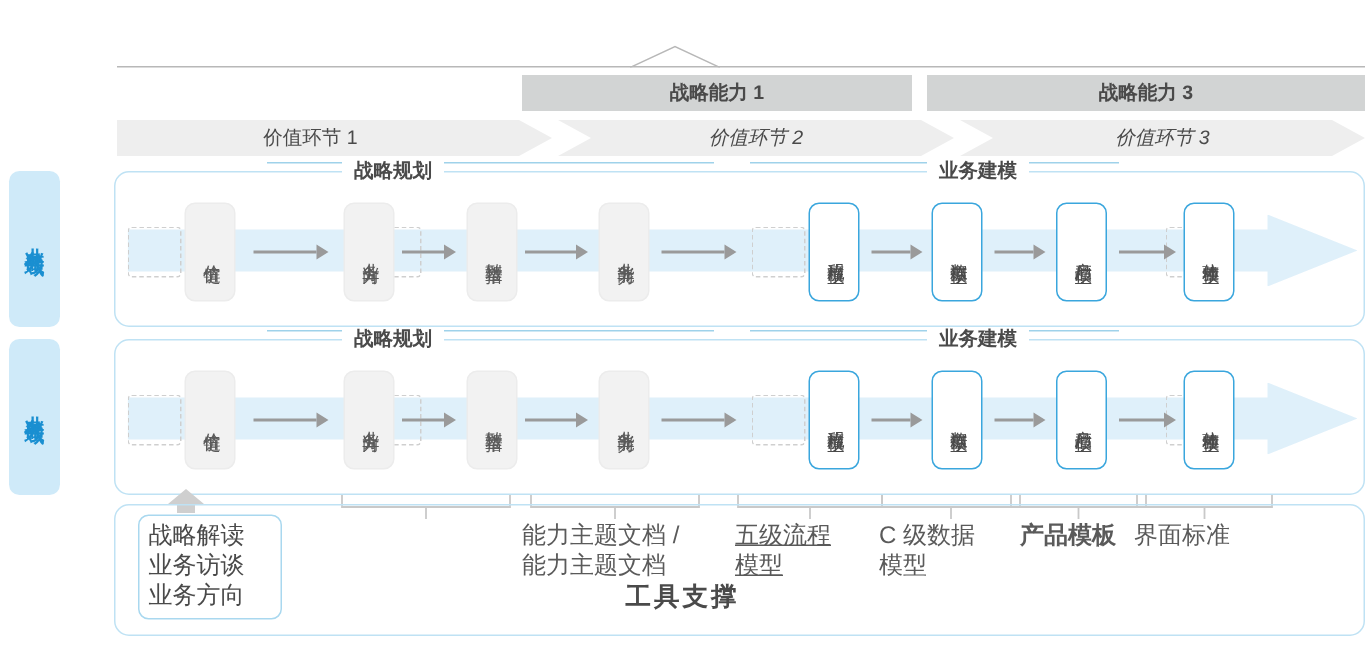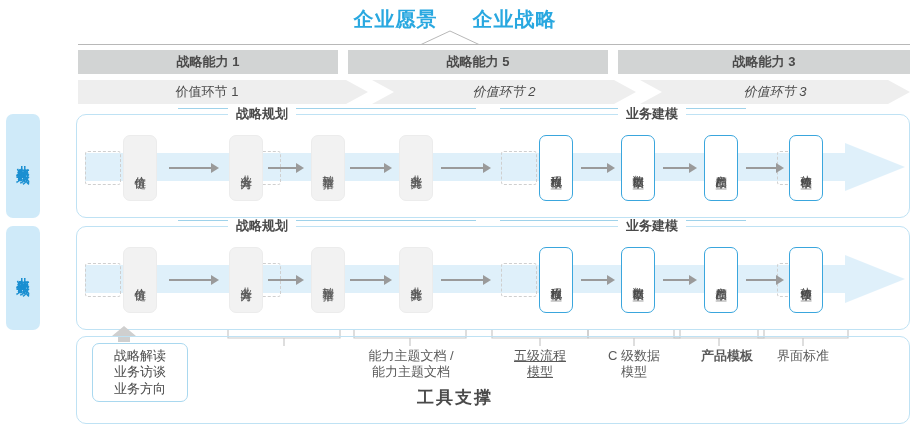--- a/index.html
+++ b/index.html
@@ -124,21 +124,21 @@
   
   .ar{position:absolute;height:10px;}
   .ar .ln{position:absolute;left:0;top:4px;height:1.6px;background:#9a9a9a;}
   .ar .hd{position:absolute;top:0;width:0;height:0;
     border-top:5px solid transparent;border-bottom:5px solid transparent;
     border-left:8px solid #9a9a9a;}
 
   
   .tl{
     position:absolute;
-    font-size:13px;line-height:1.25;text-align:center;color:#5a5a5a;
+    font-size:16px;line-height:1.25;color:#5a5a5a;
   }
   .tl.hl{
     border:1px solid #a9d8ef;border-radius:7px;
     padding:4px 6px;color:#4a4a4a;
   }
 
   
   .tool-box{
     position:absolute;left:76px;top:336px;width:834px;height:88px;
     border:1px solid #bfe2f4;border-radius:10px;box-sizing:border-box;
@@ -147,36 +147,28 @@
     position:absolute;left:0;top:386px;width:910px;
     text-align:center;font-size:17px;font-weight:bold;color:#4a4a4a;
     letter-spacing:2px;
   }
 </style>
 </head>
 <body>
 
 <div class="stage">
 
-  <div class="top-title">
-    <span>企业愿景</span>
-    <span class="gap">&nbsp;</span>
-    <span>企业战略</span>
-  </div>
 
   <div class="title-rule"></div>
   <svg class="title-peak" viewBox="0 0 60 15">
     <polyline points="0,15 30,1 60,15" fill="none" stroke="#b8b8b8" stroke-width="1"></polyline>
   </svg>
 
-  <div class="cap cap1">
+  <div class="cap cap2">
     <span>战略能力 1</span>
-  </div>
-  <div class="cap cap2">
-    <span>战略能力 5</span>
   </div>
   <div class="cap cap3">
     <span>战略能力 3</span>
   </div>
 
   <div class="val val1">
     <span class="vtxt">价值环节 1</span>
   </div>
   <div class="val val2">
     <span class="vtxt">价值环节 2</span>

